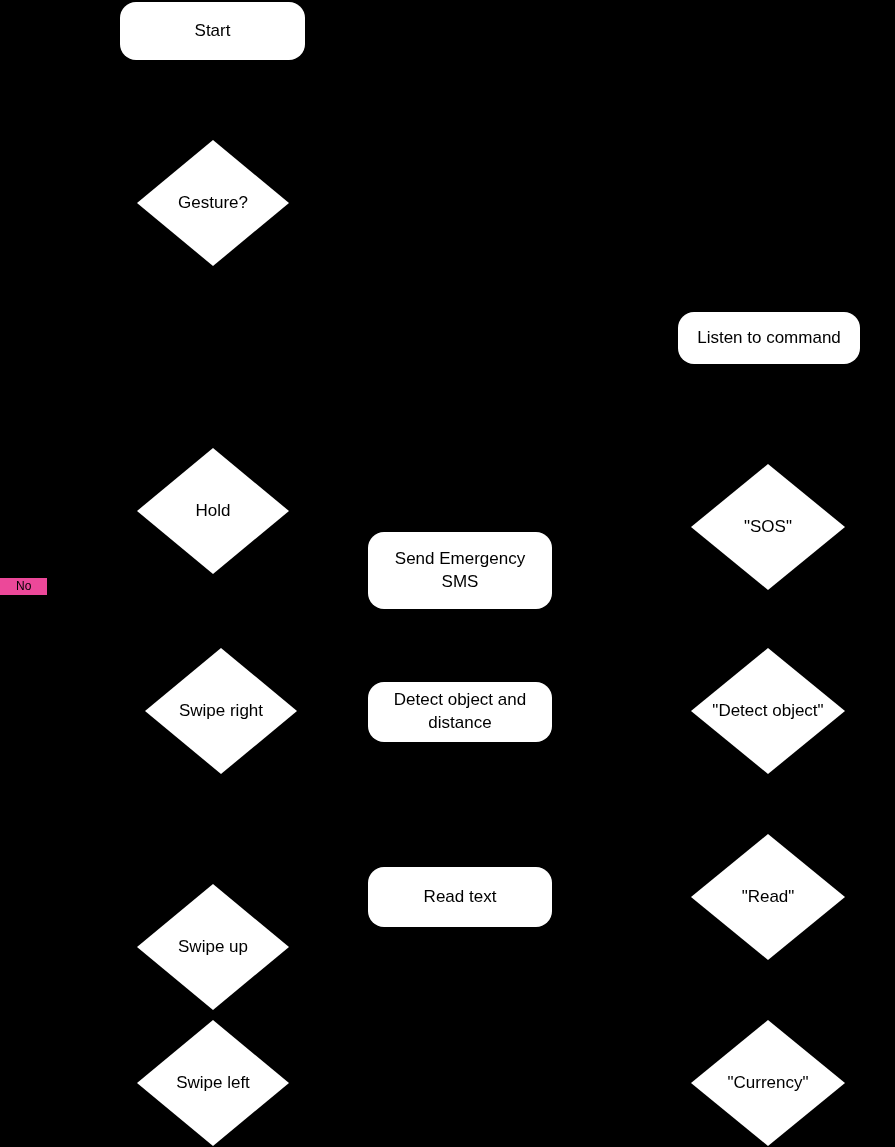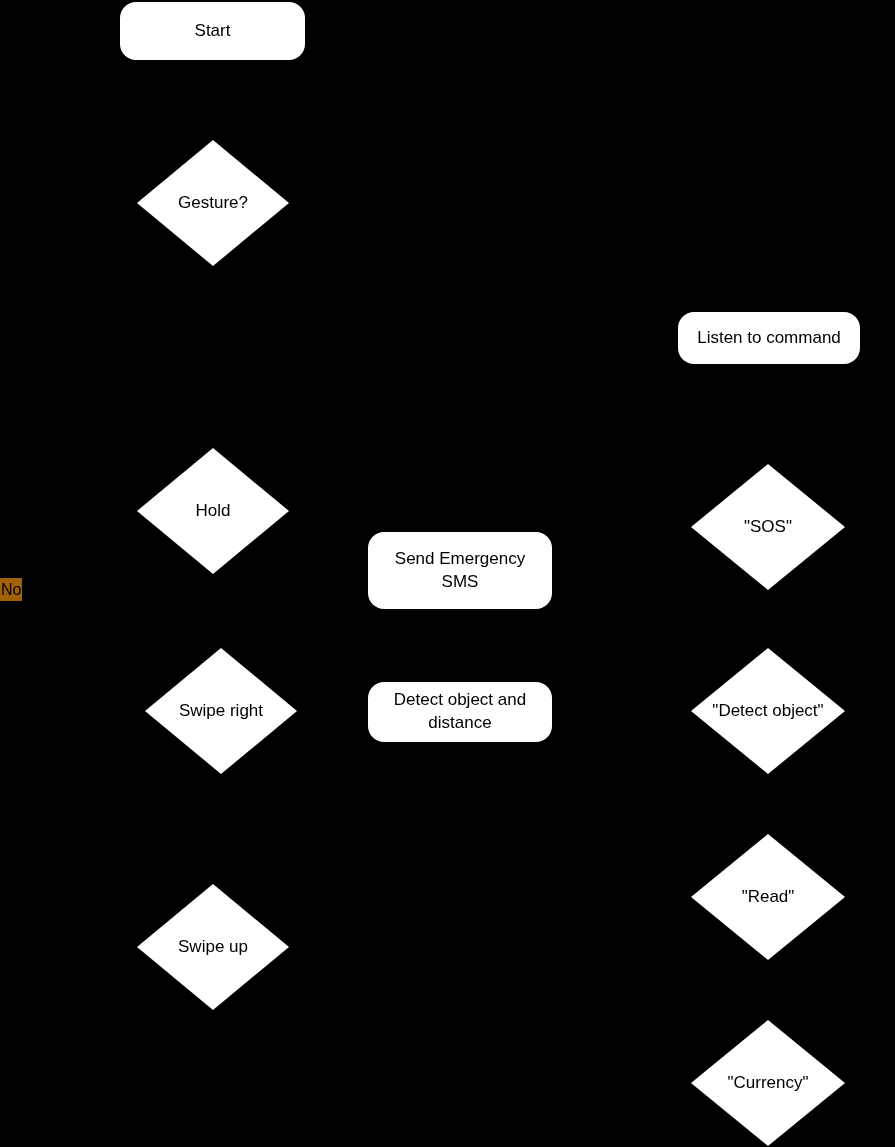--- a/index.html
+++ b/index.html
@@ -64,25 +64,25 @@
     color: #000000;
     font-size: 17px;
     line-height: 1.3;
     text-align: center;
     white-space: nowrap;
   }
 
   
   .edge-label {
     position: absolute;
-    background: #a16207;
+    background: #ec4899;
     color: #000000;
-    font-size: 16px;
+    font-size: 12px;
     line-height: 1.45;
-    padding: 0 1px;
+    padding: 0 16px;
     white-space: nowrap;
   }
 
   
   .connector {
     position: absolute;
     background: #000000;
   }
 </style>
 </head>
@@ -124,27 +124,32 @@
   <div class="node-diamond" style="left:145px; top:648px; width:152px; height:126px;">
     <div class="dia-shape"></div>
     <div class="dia-label">Swipe right</div>
   </div>
 
   <div class="node-diamond" style="left:137px; top:884px; width:152px; height:126px;">
     <div class="dia-shape"></div>
     <div class="dia-label">Swipe up</div>
   </div>
 
+  <div class="node-diamond" style="left:137px; top:1020px; width:152px; height:126px;">
+    <div class="dia-shape"></div>
+    <div class="dia-label">Swipe left</div>
+  </div>
 
   <div class="node-box" style="left:368px; top:496px; width:184px; height:77px;margin-top:36px;">Send Emergency
 SMS</div>
 
   <div class="node-box" style="left:368px; top:682px; width:184px; height:60px;text-align:center;">Detect object and
 distance</div>
 
+  <div class="node-box" style="left:368px; top:867px; width:184px; height:60px;">Read text</div>
 
 
 
   <div class="node-box" style="left:678px; top:312px; width:182px; height:52px;">Listen to command</div>
 
   <div class="node-diamond" style="left:691px; top:464px; width:154px; height:126px;">
     <div class="dia-shape"></div>
     <div class="dia-label">"SOS"</div>
   </div>
 

